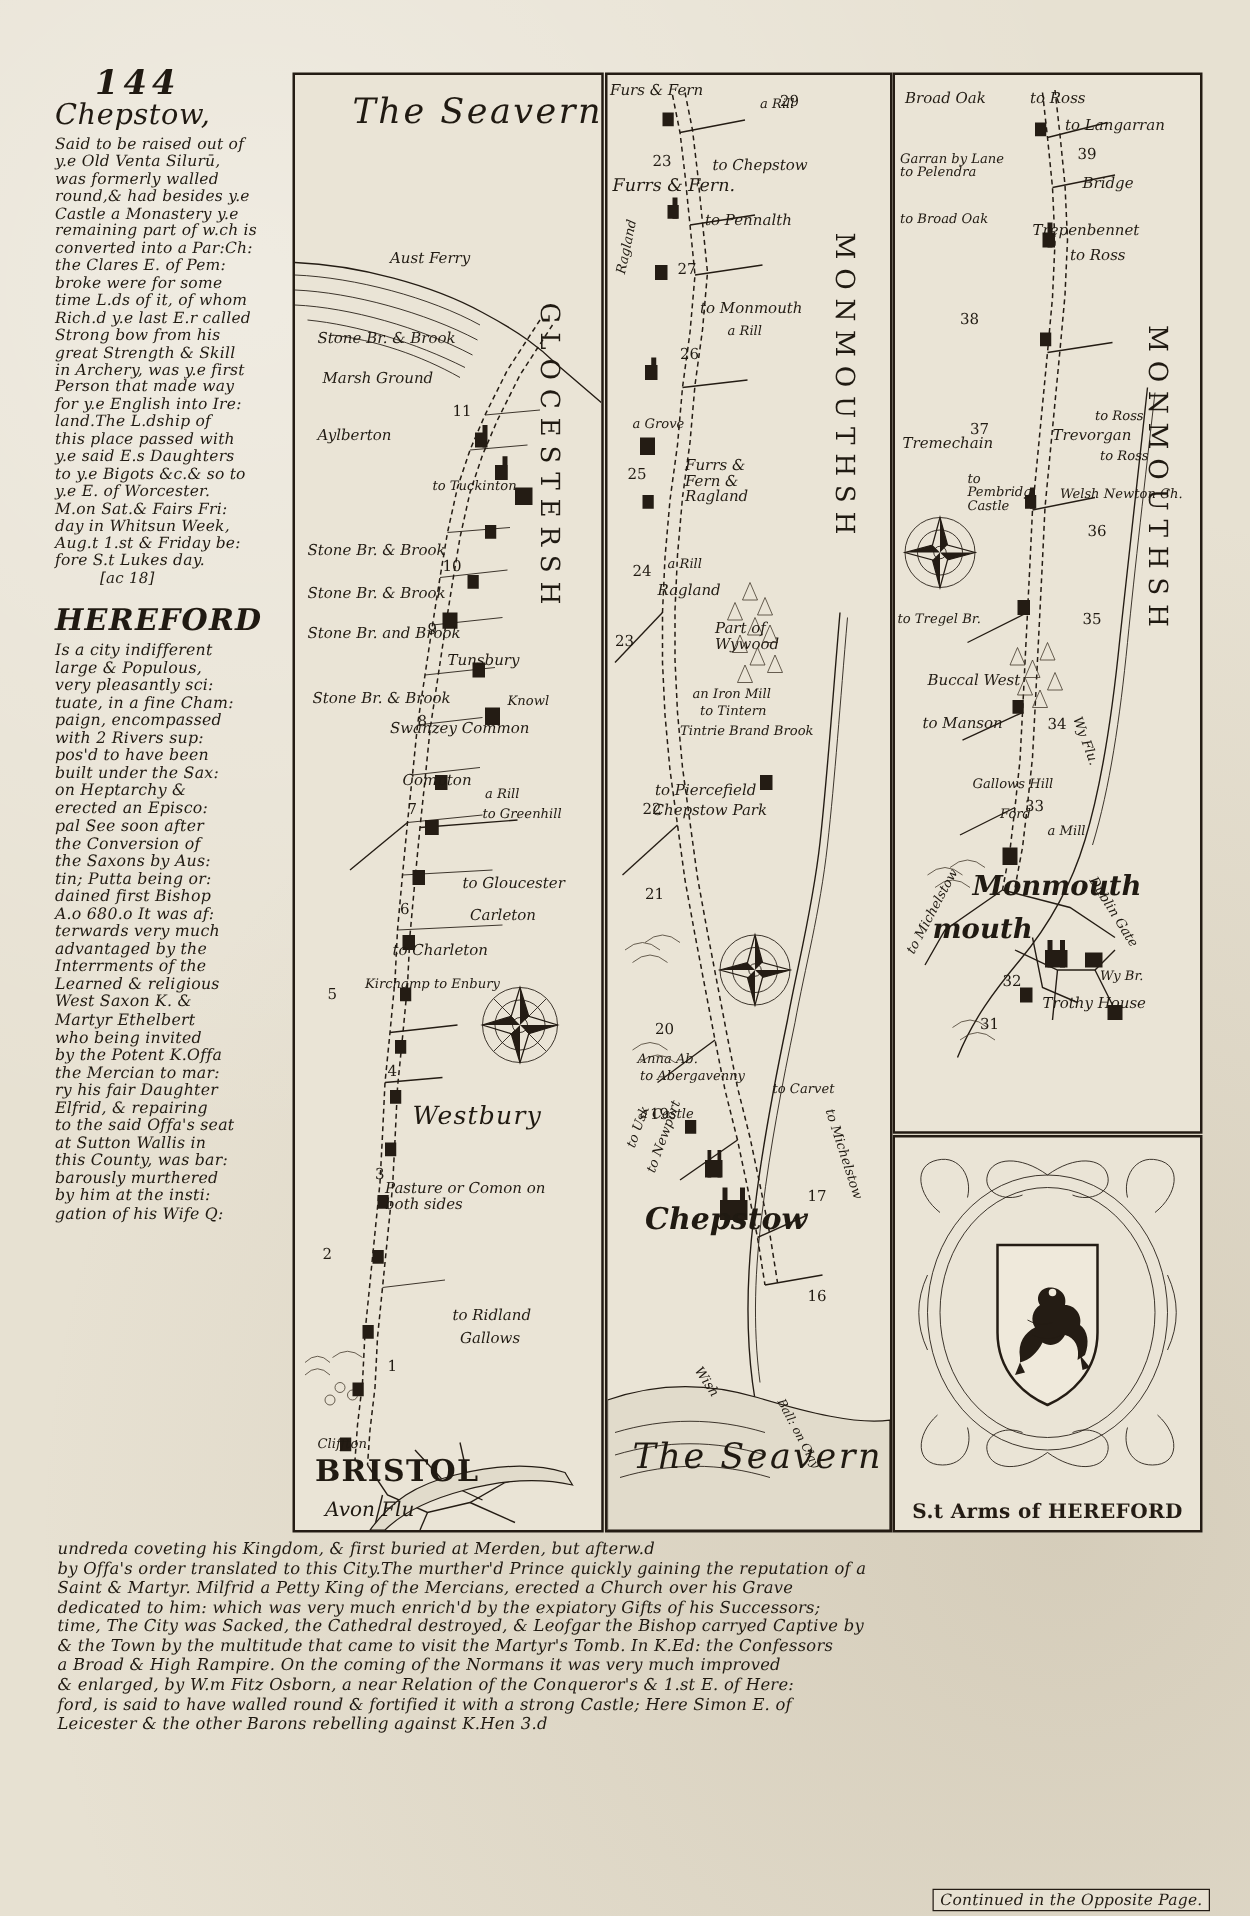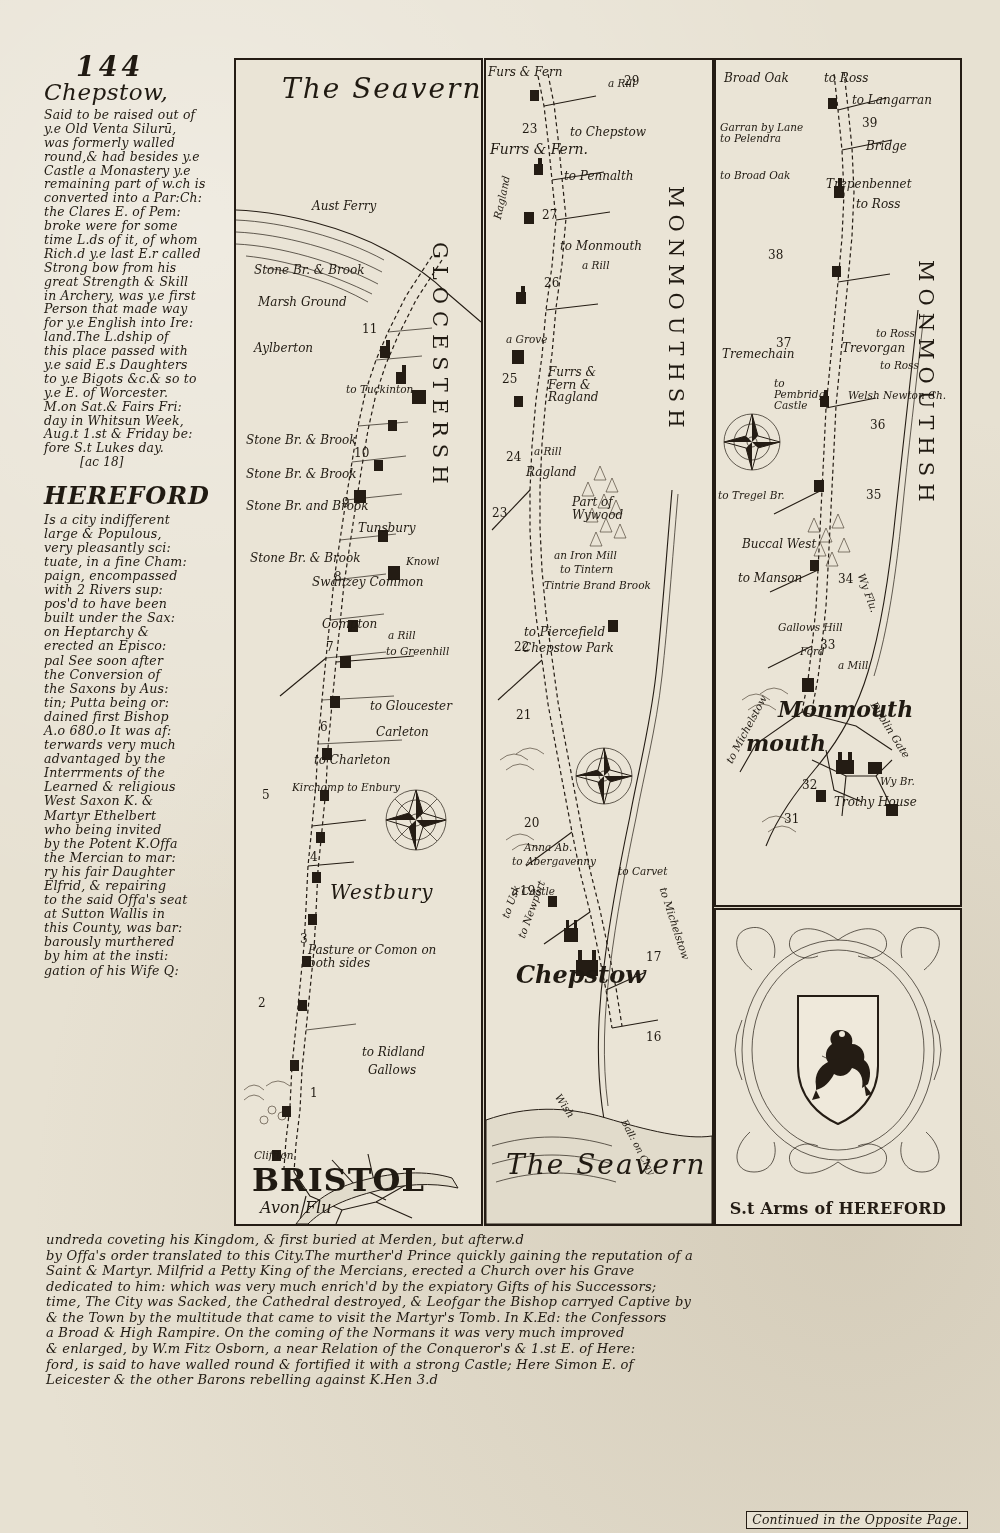--- a/index.html
+++ b/index.html
@@ -288,21 +288,21 @@
       <div class="lbl" style="left:140px;top:618px;margin-top:48px;">Carleton</div>
       <div class="lbl" style="left:134px;top:640px;">to Gloucester</div>
       <div class="lbl" style="left:78px;top:694px;">to Charleton</div>
       <div class="lbl sm" style="left:56px;top:722px;">Kirchamp to Enbury</div>
       <div class="lbl big" style="left:94px;top:822px;">Westbury</div>
       <div class="lbl" style="left:72px;top:884px;width:130px;white-space:normal;">Pasture or Comon on both sides</div>
       <div class="lbl" style="left:126px;top:986px;">to Ridland</div>
       <div class="lbl" style="left:132px;top:1004px;">Gallows</div>
       <div class="lbl sm" style="left:18px;top:1090px;">Cliffton</div>
 
-      <div class="lbl huge" style="left:16px;top:1104px;font-size:32px;font-weight:bold;font-style:normal;letter-spacing:1px;">BRISTOL</div>
+      <div class="lbl huge" style="left:16px;top:1104px;font-size:24px;font-weight:bold;font-style:normal;letter-spacing:1px;">BRISTOL</div>
       <div class="lbl" style="left:24px;top:1140px;font-size:16px;">Avon Flu</div>
 
       <div class="num" style="left:126px;top:262px;">11</div>
       <div class="num" style="left:118px;top:338px;margin-top:48px;">10</div>
       <div class="num" style="left:106px;top:436px;">9</div>
       <div class="num" style="left:98px;top:510px;">8</div>
       <div class="num" style="left:90px;top:580px;">7</div>
       <div class="num" style="left:84px;top:660px;">6</div>
       <div class="num" style="left:26px;top:728px;">5</div>
       <div class="num" style="left:74px;top:790px;">4</div>
@@ -399,21 +399,21 @@
       <div class="lbl sm" style="left:48px;top:386px;">a Rill</div>
       <div class="lbl" style="left:40px;top:406px;">Ragland</div>
       <div class="lbl" style="left:86px;top:436px;width:76px;white-space:normal;">Part of Wywood</div>
       <div class="lbl sm" style="left:68px;top:490px;">an Iron Mill</div>
       <div class="lbl sm" style="left:74px;top:504px;">to Tintern</div>
       <div class="lbl sm" style="left:58px;top:520px;">Tintrie Brand Brook</div>
       <div class="lbl" style="left:38px;top:566px;">to Piercefield</div>
       <div class="lbl" style="left:36px;top:582px;">Chepstow Park</div>
       <div class="lbl sm" style="left:14px;top:856px;transform:rotate(-70deg);transform-origin:left top;">to Usk</div>
       <div class="lbl sm" style="left:30px;top:876px;transform:rotate(-70deg);transform-origin:left top;">to Newport</div>
-      <div class="lbl sm" style="left:38px;top:782px;text-align:center;">Anna Ab.</div>
+      <div class="lbl sm" style="left:24px;top:782px;text-align:center;">Anna Ab.</div>
       <div class="lbl sm" style="left:26px;top:796px;">to Abergavenny</div>
       <div class="lbl sm" style="left:26px;top:826px;">a Castle</div>
       <div class="lbl sm" style="left:132px;top:806px;">to Carvet</div>
       <div class="lbl sm" style="left:182px;top:826px;transform:rotate(72deg);transform-origin:left top;">to Michelstow</div>
       <div class="lbl sm" style="left:76px;top:1032px;transform:rotate(56deg);transform-origin:left top;">Wish</div>
       <div class="lbl xs" style="left:142px;top:1058px;transform:rotate(62deg);transform-origin:left top;">Ball: on Clay</div>
 
       <div class="lbl" style="left:30px;top:902px;font-size:24px;font-weight:bold;">Chepstow</div>
       <div class="lbl huge" style="left:20px;top:1090px;">The Seavern</div>
 

